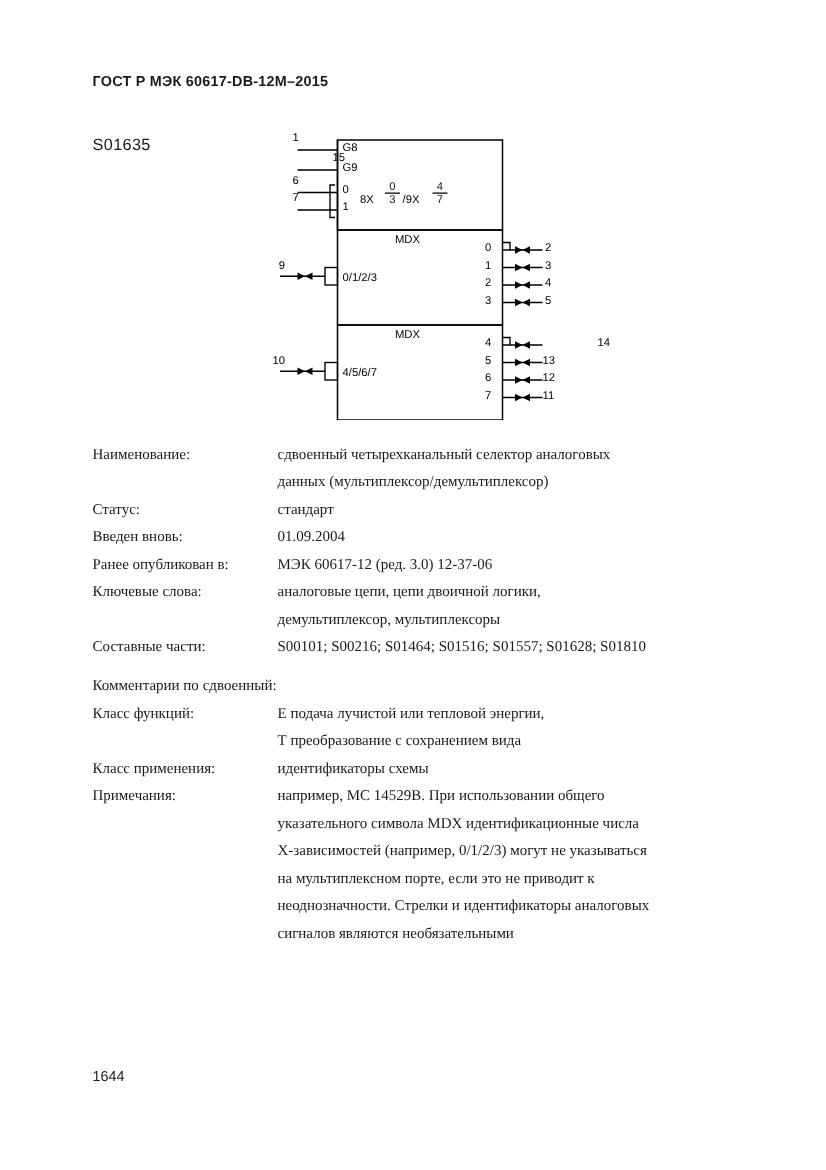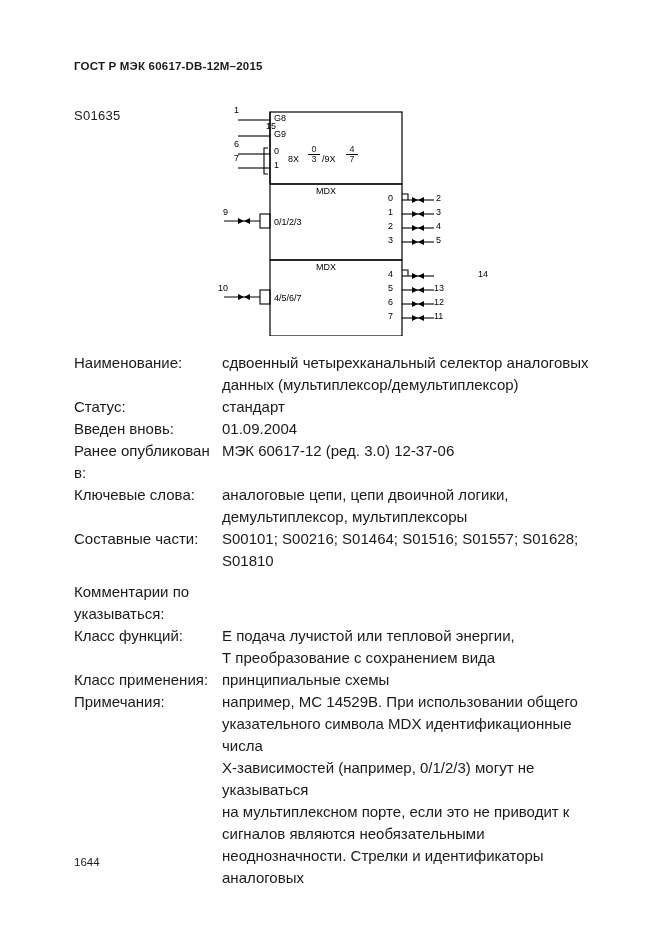--- a/index.html
+++ b/index.html
@@ -67,22 +67,23 @@
   .frac .num { display: block; }
   .frac .bar { display: block; border-top: 1px solid #000; width: 100%; }
   .frac .den { display: block; }
 
   
   .fields {
     position: absolute;
     left: 74px;
     top: 352px;
     width: 520px;
-    font-size: 15px;
+    font-size: 12px;
     line-height: 22px;
+    font-family: Liberation Serif, serif;
   }
   .field-row {
     display: flex;
     align-items: flex-start;
     margin-bottom: 0px;
   }
   .field-label {
     width: 148px;
     flex: 0 0 148px;
     color: #1a1a1a;
@@ -255,47 +256,47 @@
     <div class="field-row">
       <div class="field-label">Составные части:</div>
       <div class="field-value">S00101; S00216; S01464; S01516; S01557; S01628; S01810</div>
     </div>
 
     <div class="gap-sm"></div>
 
     <div class="field-row">
       <div class="field-label">
         <span class="ln">Комментарии по</span>
-        <span class="ln">указываться:</span>
+        <span class="ln">сдвоенный:</span>
       </div>
     </div>
 
 
     <div class="field-row">
       <div class="field-label">Класс функций:</div>
       <div class="field-value">
         <span class="ln">Е подача лучистой или тепловой энергии,</span>
         <span class="ln">Т преобразование с сохранением вида</span>
       </div>
     </div>
 
     <div class="field-row">
       <div class="field-label">Класс применения:</div>
-      <div class="field-value">принципиальные схемы</div>
+      <div class="field-value">идентификаторы схемы</div>
     </div>
 
     <div class="field-row">
       <div class="field-label">Примечания:</div>
       <div class="field-value">
         <span class="ln">например, МС 14529В. При использовании общего</span>
         <span class="ln">указательного символа MDX идентификационные числа</span>
         <span class="ln">Х-зависимостей (например, 0/1/2/3) могут не указываться</span>
         <span class="ln">на мультиплексном порте, если это не приводит к</span>
+        <span class="ln">неоднозначности. Стрелки и идентификаторы аналоговых</span>
         <span class="ln">сигналов являются необязательными</span>
-        <span class="ln">неоднозначности. Стрелки и идентификаторы аналоговых</span>
       </div>
     </div>
 
   </div>
 
   <div class="page-number">1644</div>
 
 </div>
 
 </body></html>

